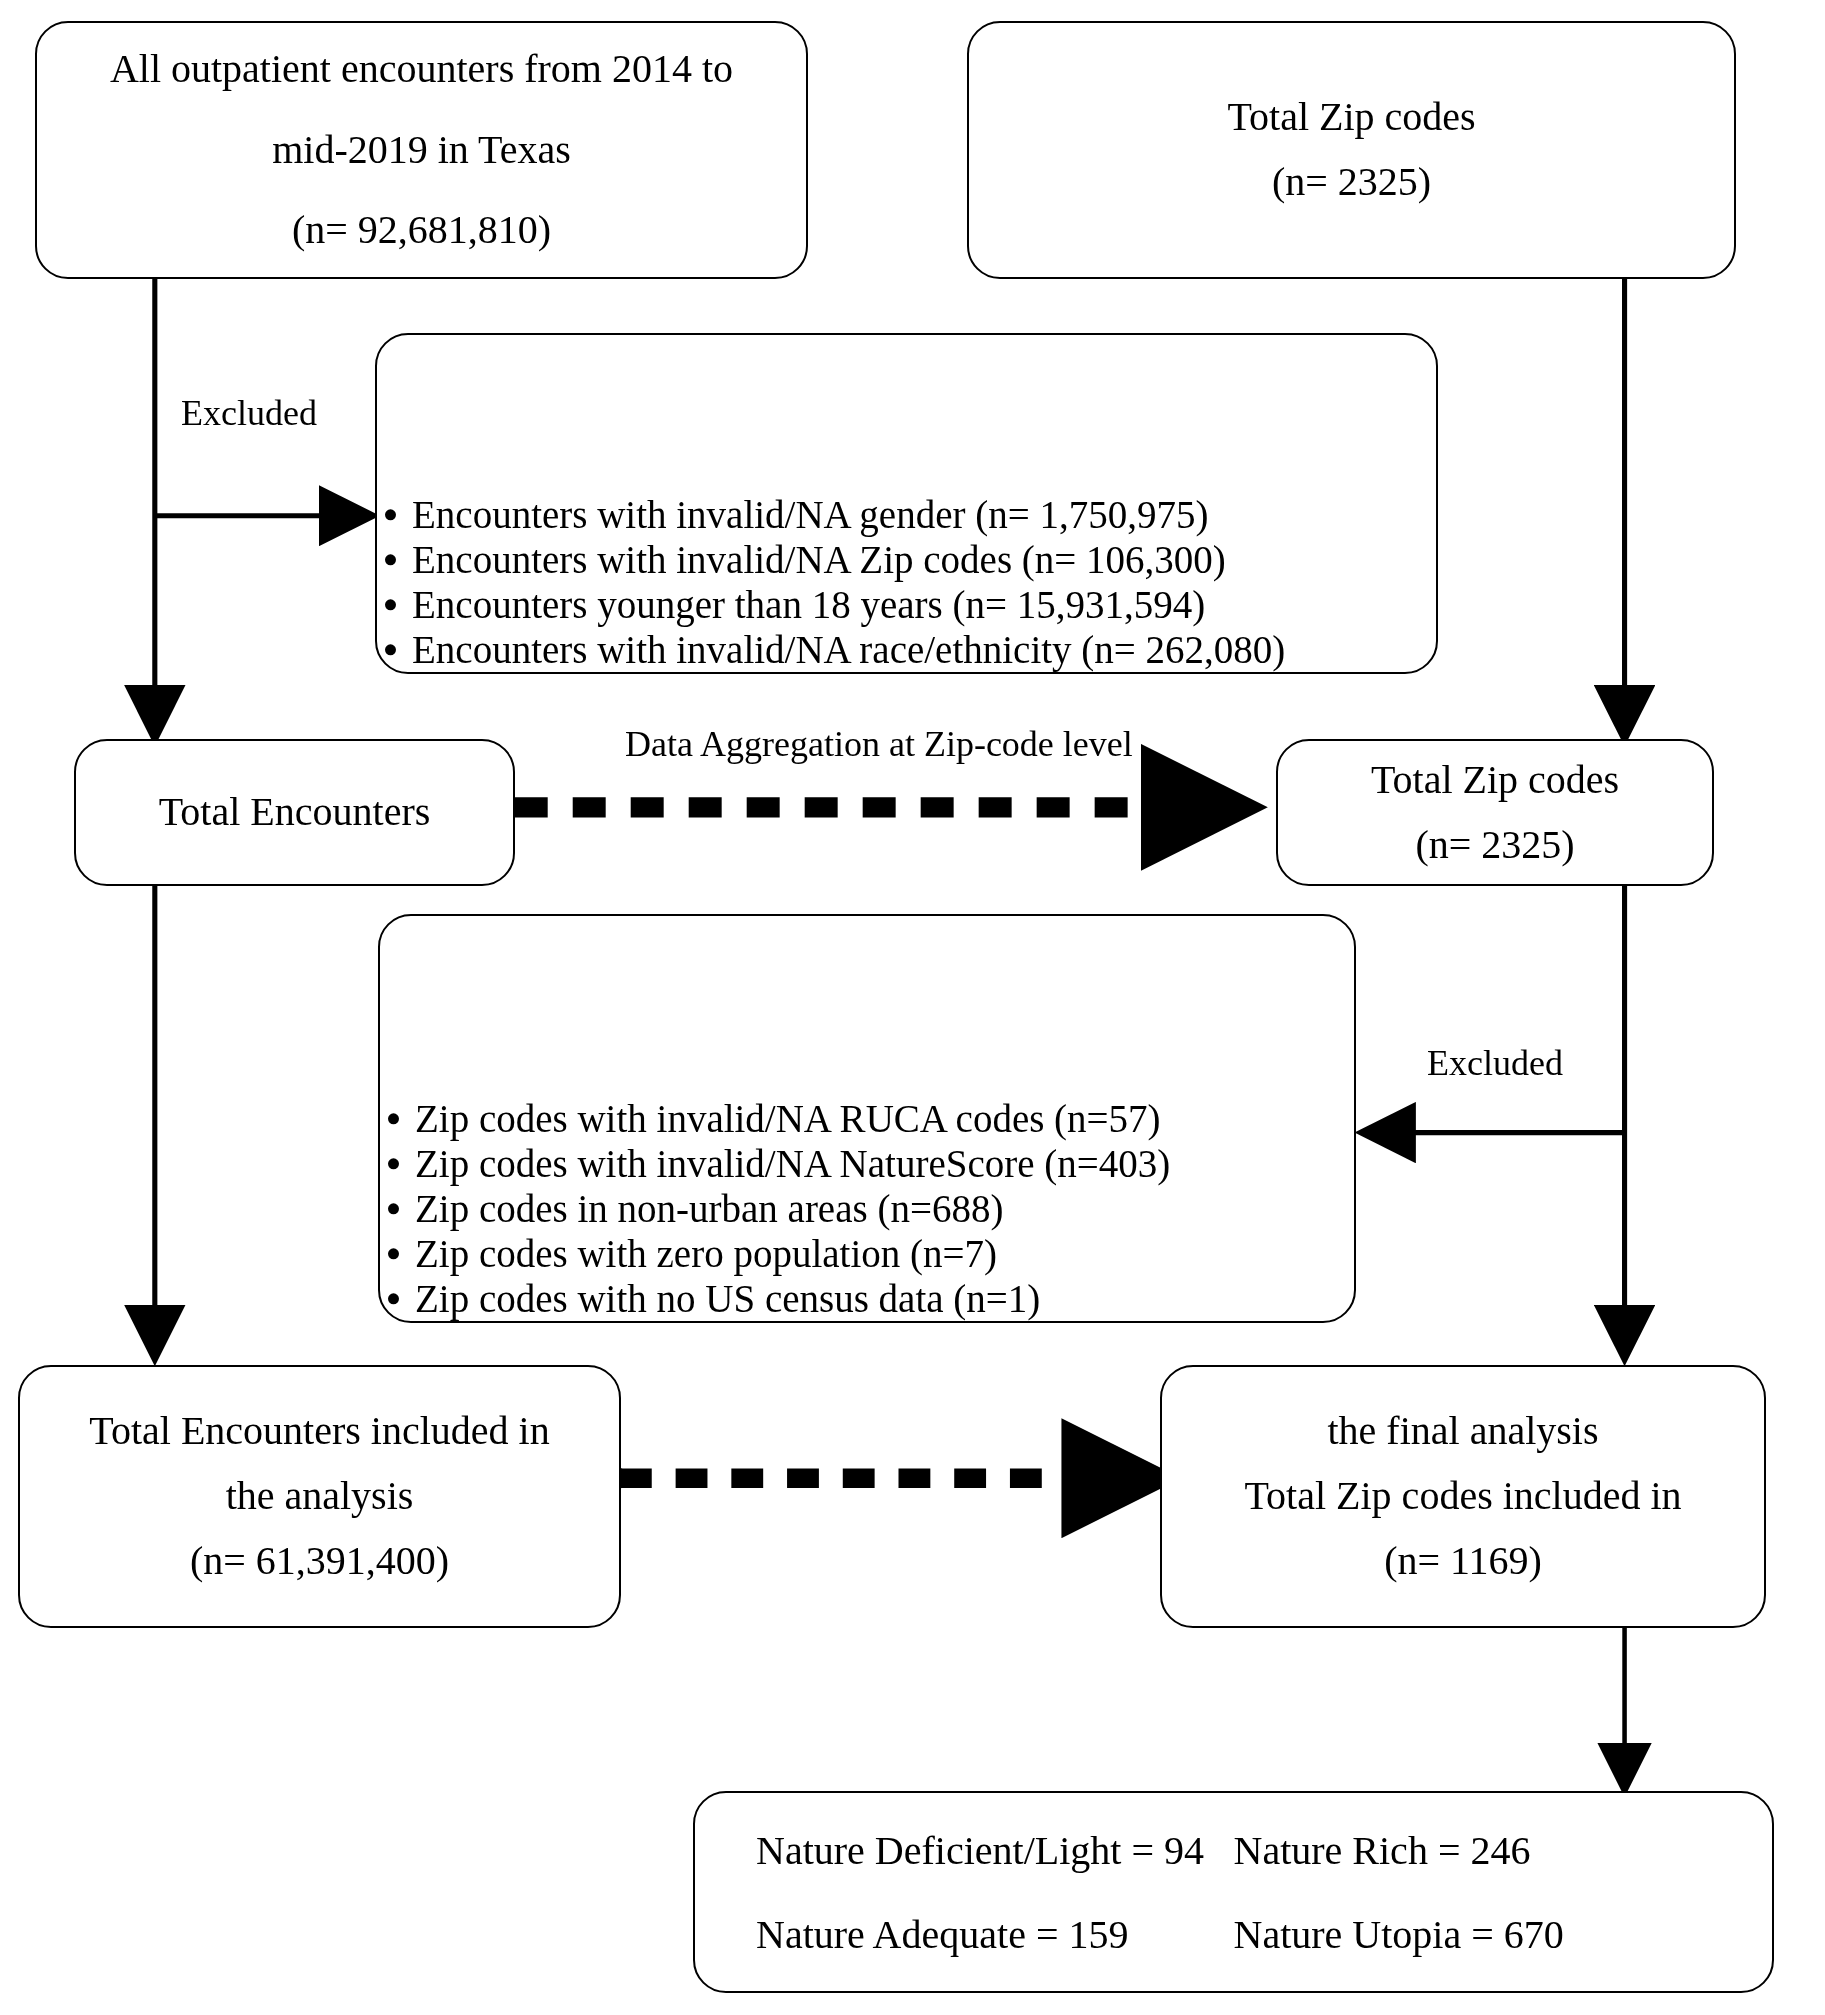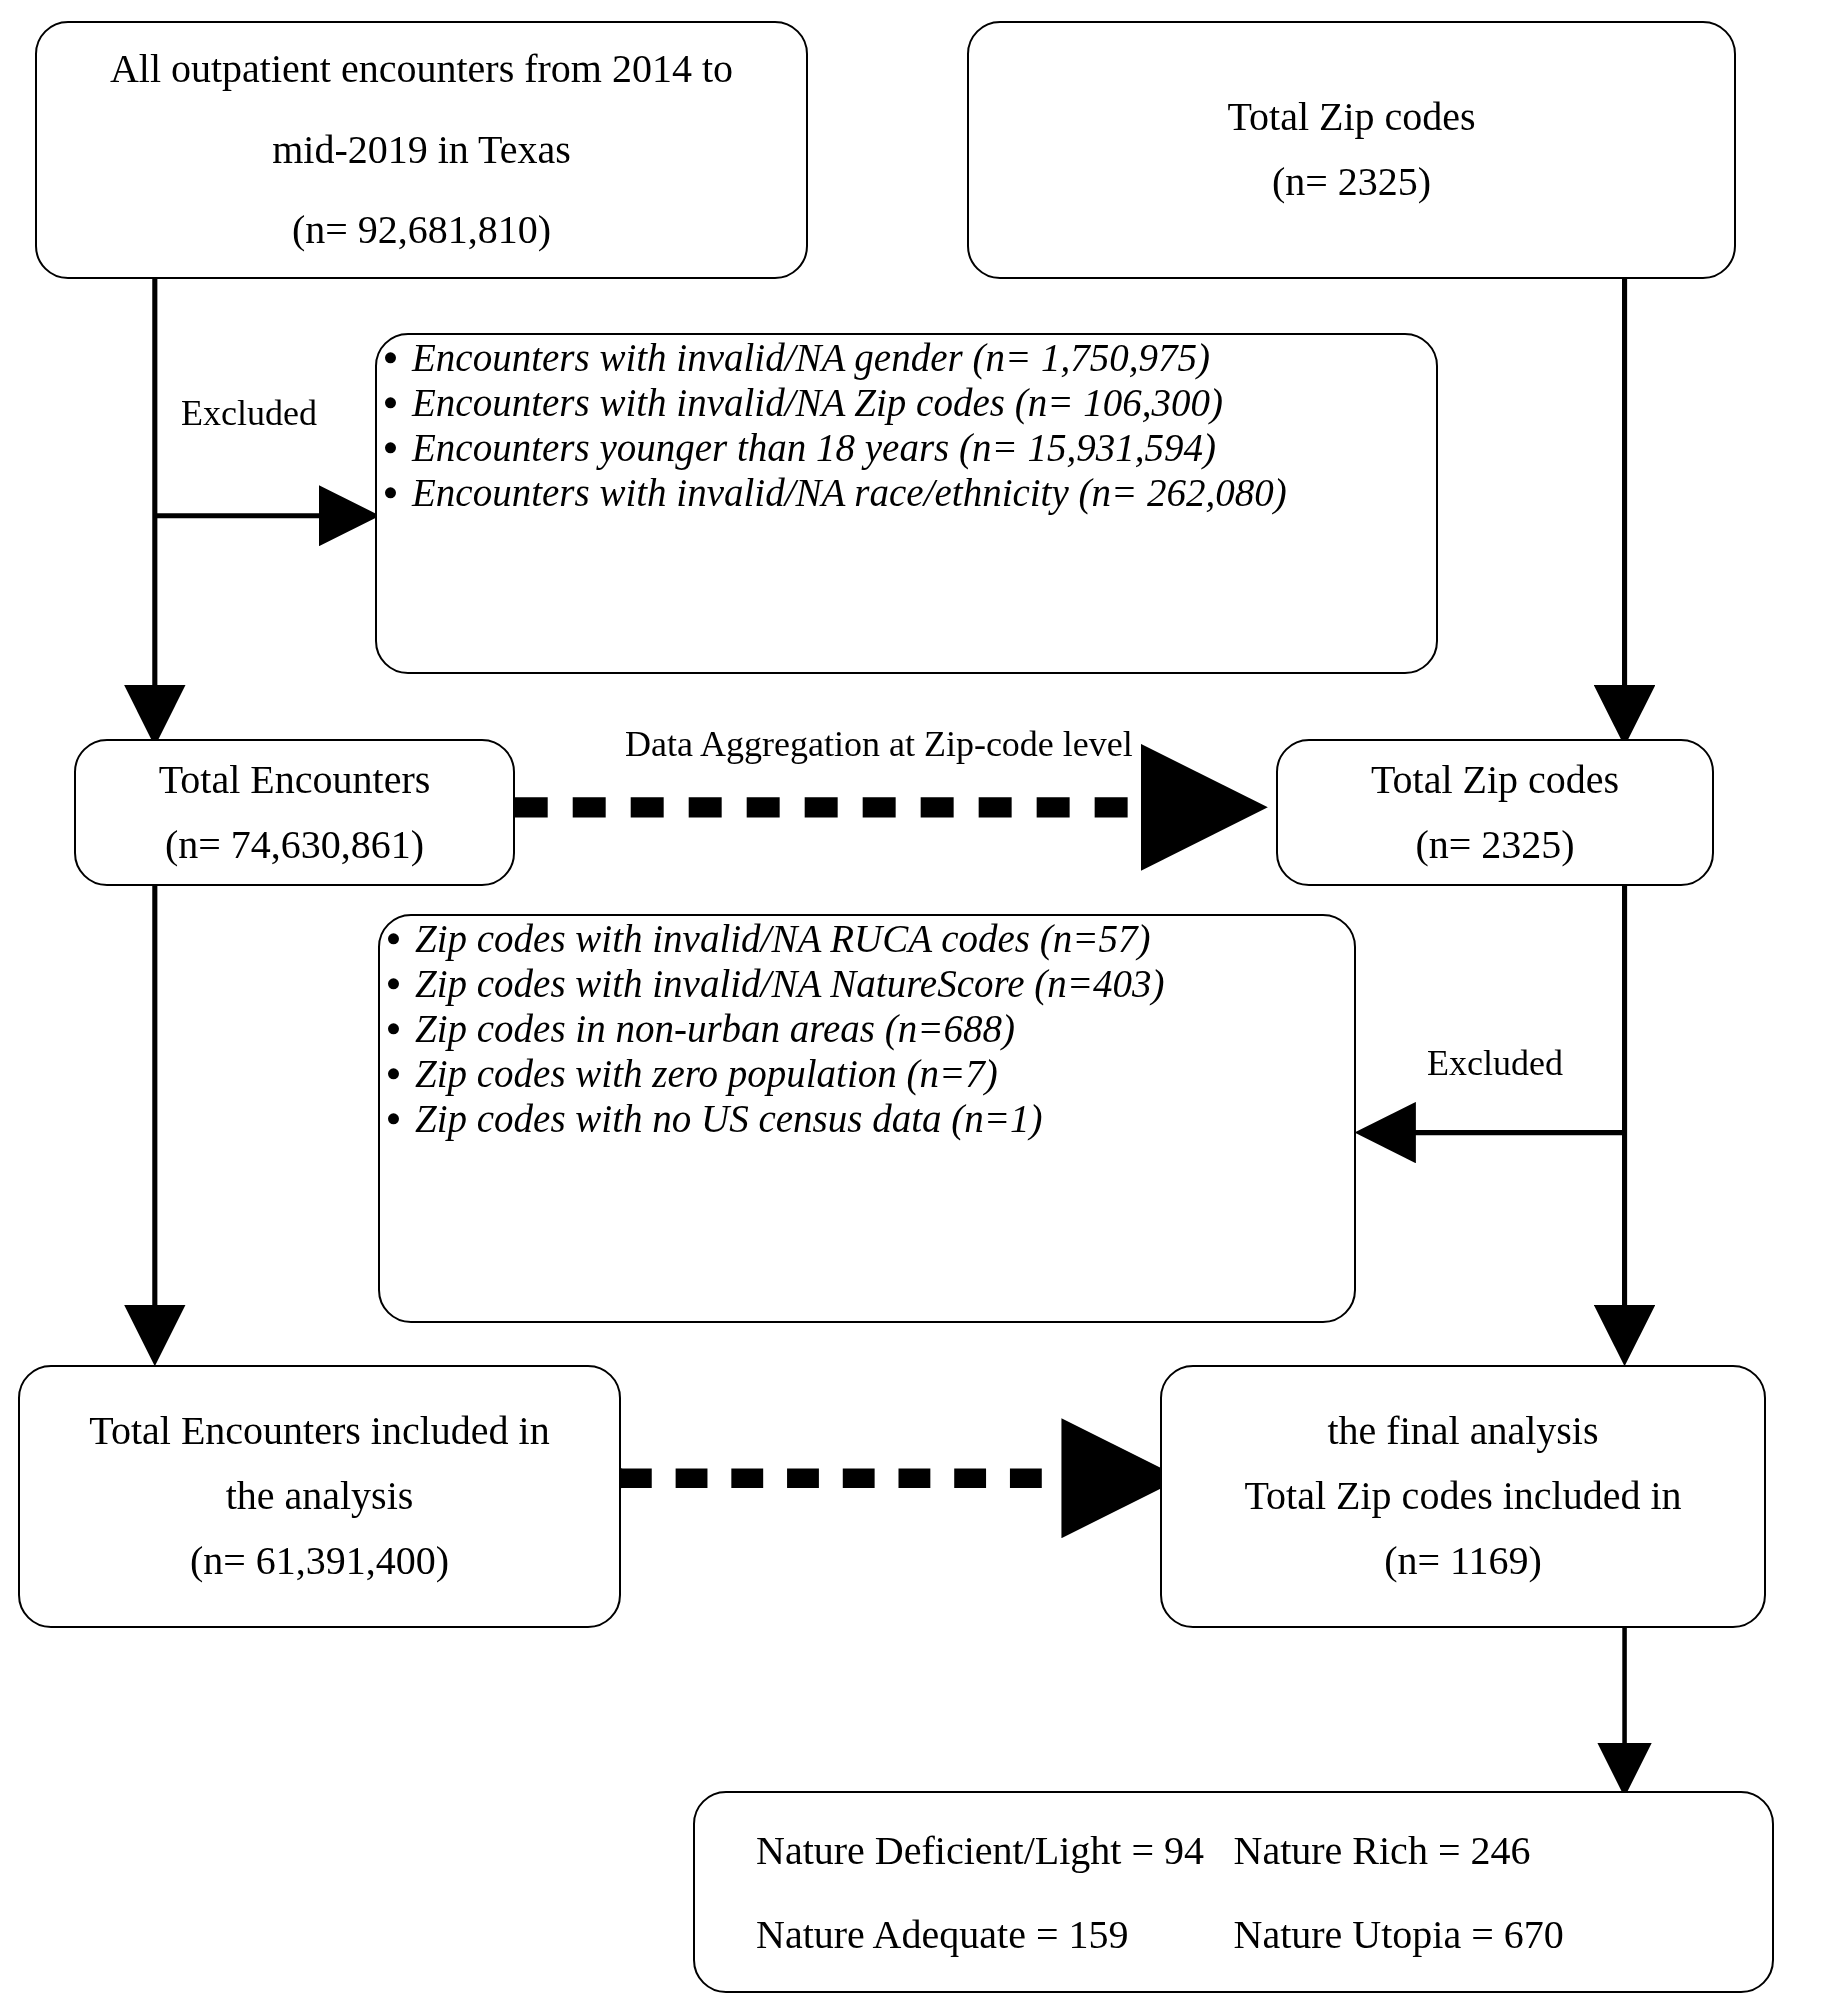--- a/index.html
+++ b/index.html
@@ -39,22 +39,21 @@
 
   
   .listbox {
     position: absolute;
     box-sizing: border-box;
     border: 2.8px solid #000000;
     border-radius: 33px;
     background: #ffffff;
     display: flex;
     flex-direction: column;
-    justify-content: flex-start;
-    font-style: italic;
+    justify-content: flex-end;
   }
   .listbox ul {
     list-style: none;
     margin: 0;
     padding: 0;
   }
   .listbox li {
     position: relative;
     padding-left: 35px;
     white-space: nowrap;
@@ -175,21 +174,20 @@
         <span class="bul"></span>
         <span>Encounters with invalid/NA race/ethnicity (n= 262,080)</span>
       </li>
     </ul>
   </div>
 
   <div class="lbl fs-lbl" style="left:181px; top:392px;">Excluded</div>
 
   <div class="node fs-node" style="left:74px; top:739px; width:441px; height:147px;align-items:center;">
     <span class="ln">Total Encounters</span>
-    <span class="ln">(n= 74,630,861)</span>
   </div>
 
   <div class="node fs-node" style="left:1276px; top:739px; width:438px; height:147px;">
     <span class="ln">Total Zip codes</span>
     <span class="ln">(n= 2325)</span>
   </div>
 
   <div class="lbl fs-lbl" style="left:625px; top:723px;">Data Aggregation at Zip-code level</div>
 
   <div class="listbox fs-list" style="left:378px; top:914px; width:978px; height:409px;">

